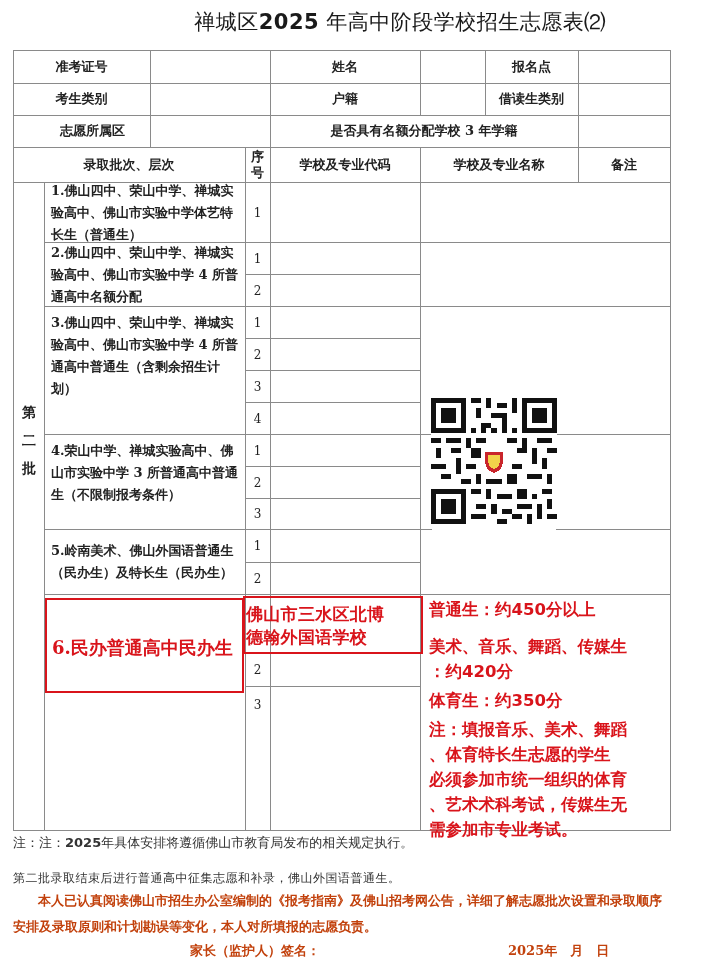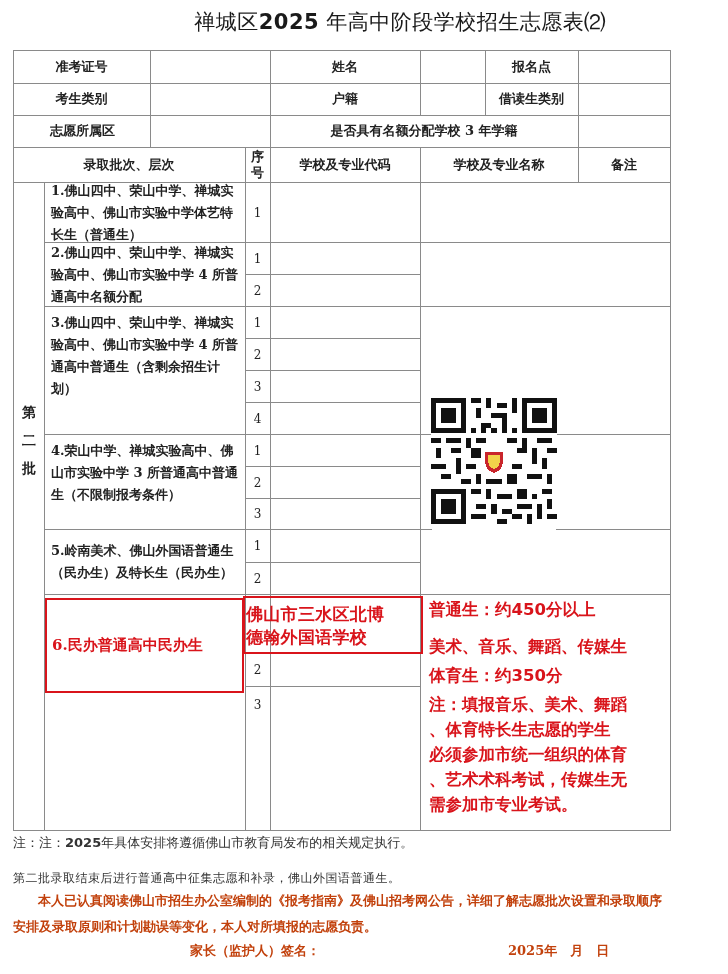--- a/index.html
+++ b/index.html
@@ -14,21 +14,21 @@
           font-size:13px; color:#222; box-sizing:border-box; }
   .cell.lbl { font-weight:bold; }
   .cell.left { justify-content:flex-start; text-align:left; padding-left:6px; padding-right:4px; line-height:22px; font-weight:bold; font-size:13px; }
   .seq { font-size:12px; }
   .input-cell { position:absolute; box-sizing:border-box; }
   .redbox { position:absolute; border:2px solid #d9141b; box-sizing:border-box; }
   .remarks { position:absolute; left:429px; top:597px; width:240px; font-size:16.5px; line-height:25px; color:#d9141b; font-weight:bold; }
   .remarks .b { font-family:"DejaVu Sans","Liberation Sans",sans-serif; }
   .remarks div { white-space:nowrap; }
   .school { position:absolute; left:246px; top:603px; width:176px; font-size:17px; line-height:23px; color:#d9141b; font-weight:bold; letter-spacing:0.3px; }
-  .grp6 { position:absolute; left:52px; top:636px; font-size:15px; color:#d9141b; font-weight:bold; }
+  .grp6 { position:absolute; left:52px; top:636px; font-size:18px; color:#d9141b; font-weight:bold; }
   .batch { position:absolute; left:16px; width:26px; text-align:center; font-size:14px; font-weight:bold; }
   .note { position:absolute; font-size:13px; color:#333; white-space:nowrap; }
   .note b { font-family:"DejaVu Sans","Liberation Sans",sans-serif; }
   .decl { position:absolute; font-size:13px; font-weight:bold; color:#c2410c; white-space:nowrap; }
   .qr { position:absolute; left:431px; top:398px; width:126px; height:126px; background:#fff; }
   .qr svg { width:126px; height:126px; display:block; }
 </style>
 </head>
 <body>
 
@@ -87,21 +87,21 @@
 <div class="cell lbl" style="left:485px; top:50px; width:93px; height:33px;">报名点</div>
 <div class="input-cell" style="left:579px; top:51px; width:91px; height:32px;"></div>
 
 <div class="cell lbl" style="left:13px; top:83px; width:137px; height:32px;">考生类别</div>
 <div class="input-cell" style="left:151px; top:84px; width:119px; height:31px;"></div>
 <div class="cell lbl" style="left:270px; top:83px; width:150px; height:32px;">户籍</div>
 <div class="input-cell" style="left:421px; top:84px; width:64px; height:31px;"></div>
 <div class="cell lbl" style="left:485px; top:83px; width:93px; height:32px;">借读生类别</div>
 <div class="input-cell" style="left:579px; top:84px; width:91px; height:31px;"></div>
 
-<div class="cell lbl" style="left:8px; top:115px; width:137px; height:32px;padding-left:12px;">志愿所属区</div>
+<div class="cell lbl" style="left:18px; top:115px; width:137px; height:32px;padding-left:12px;">志愿所属区</div>
 <div class="input-cell" style="left:151px; top:116px; width:119px; height:31px;"></div>
 <div class="cell lbl" style="left:270px; top:115px; width:308px; height:32px;">是否具有名额分配学校 3 年学籍</div>
 <div class="input-cell" style="left:579px; top:116px; width:91px; height:31px;"></div>
 
 <div class="cell lbl" style="left:13px; top:147px; width:232px; height:35px;">录取批次、层次</div>
 <div class="cell lbl" style="left:245px; top:147px; width:25px; height:35px; flex-direction:column; line-height:16px;">
   <span>序</span>
   <span>号</span>
 </div>
 <div class="cell lbl" style="left:270px; top:147px; width:150px; height:35px;">学校及专业代码</div>
@@ -225,20 +225,21 @@
 
     <rect x="10" y="10" width="5" height="5" rx="0.8" fill="#fff"></rect>
     <path d="M10.8 10.8h3.4v2.2c0 1-0.9 1.6-1.7 1.9c-0.8-0.3-1.7-0.9-1.7-1.9z" fill="#c9252b"></path>
     <path d="M11.4 11.3h2.2v1.6c0 0.6-0.5 1-1.1 1.2c-0.6-0.2-1.1-0.6-1.1-1.2z" fill="#f2d34a"></path>
   </svg>
 </div>
 
 <div class="remarks">
   <div><span>普通生：约</span><span class="b">450</span><span>分以上</span></div>
   <div style="margin-top:12px;">美术、音乐、舞蹈、传媒生</div>
+  <div><span>：约</span><span class="b">420</span><span>分</span></div>
   <div style="margin-top:4px;"><span> 体育生：约</span><span class="b">350</span><span>分</span></div>
   <div style="margin-top:4px;">注：填报音乐、美术、舞蹈</div>
   <div>、体育特长生志愿的学生</div>
   <div>必须参加市统一组织的体育</div>
   <div>、艺术术科考试，传媒生无</div>
   <div>需参加市专业考试。</div>
 </div>
 
 <div class="note" style="left:13px; top:834px;">
   <span>注：注：</span><b>2025</b><span>年具体安排将遵循佛山市教育局发布的相关规定执行。</span>

